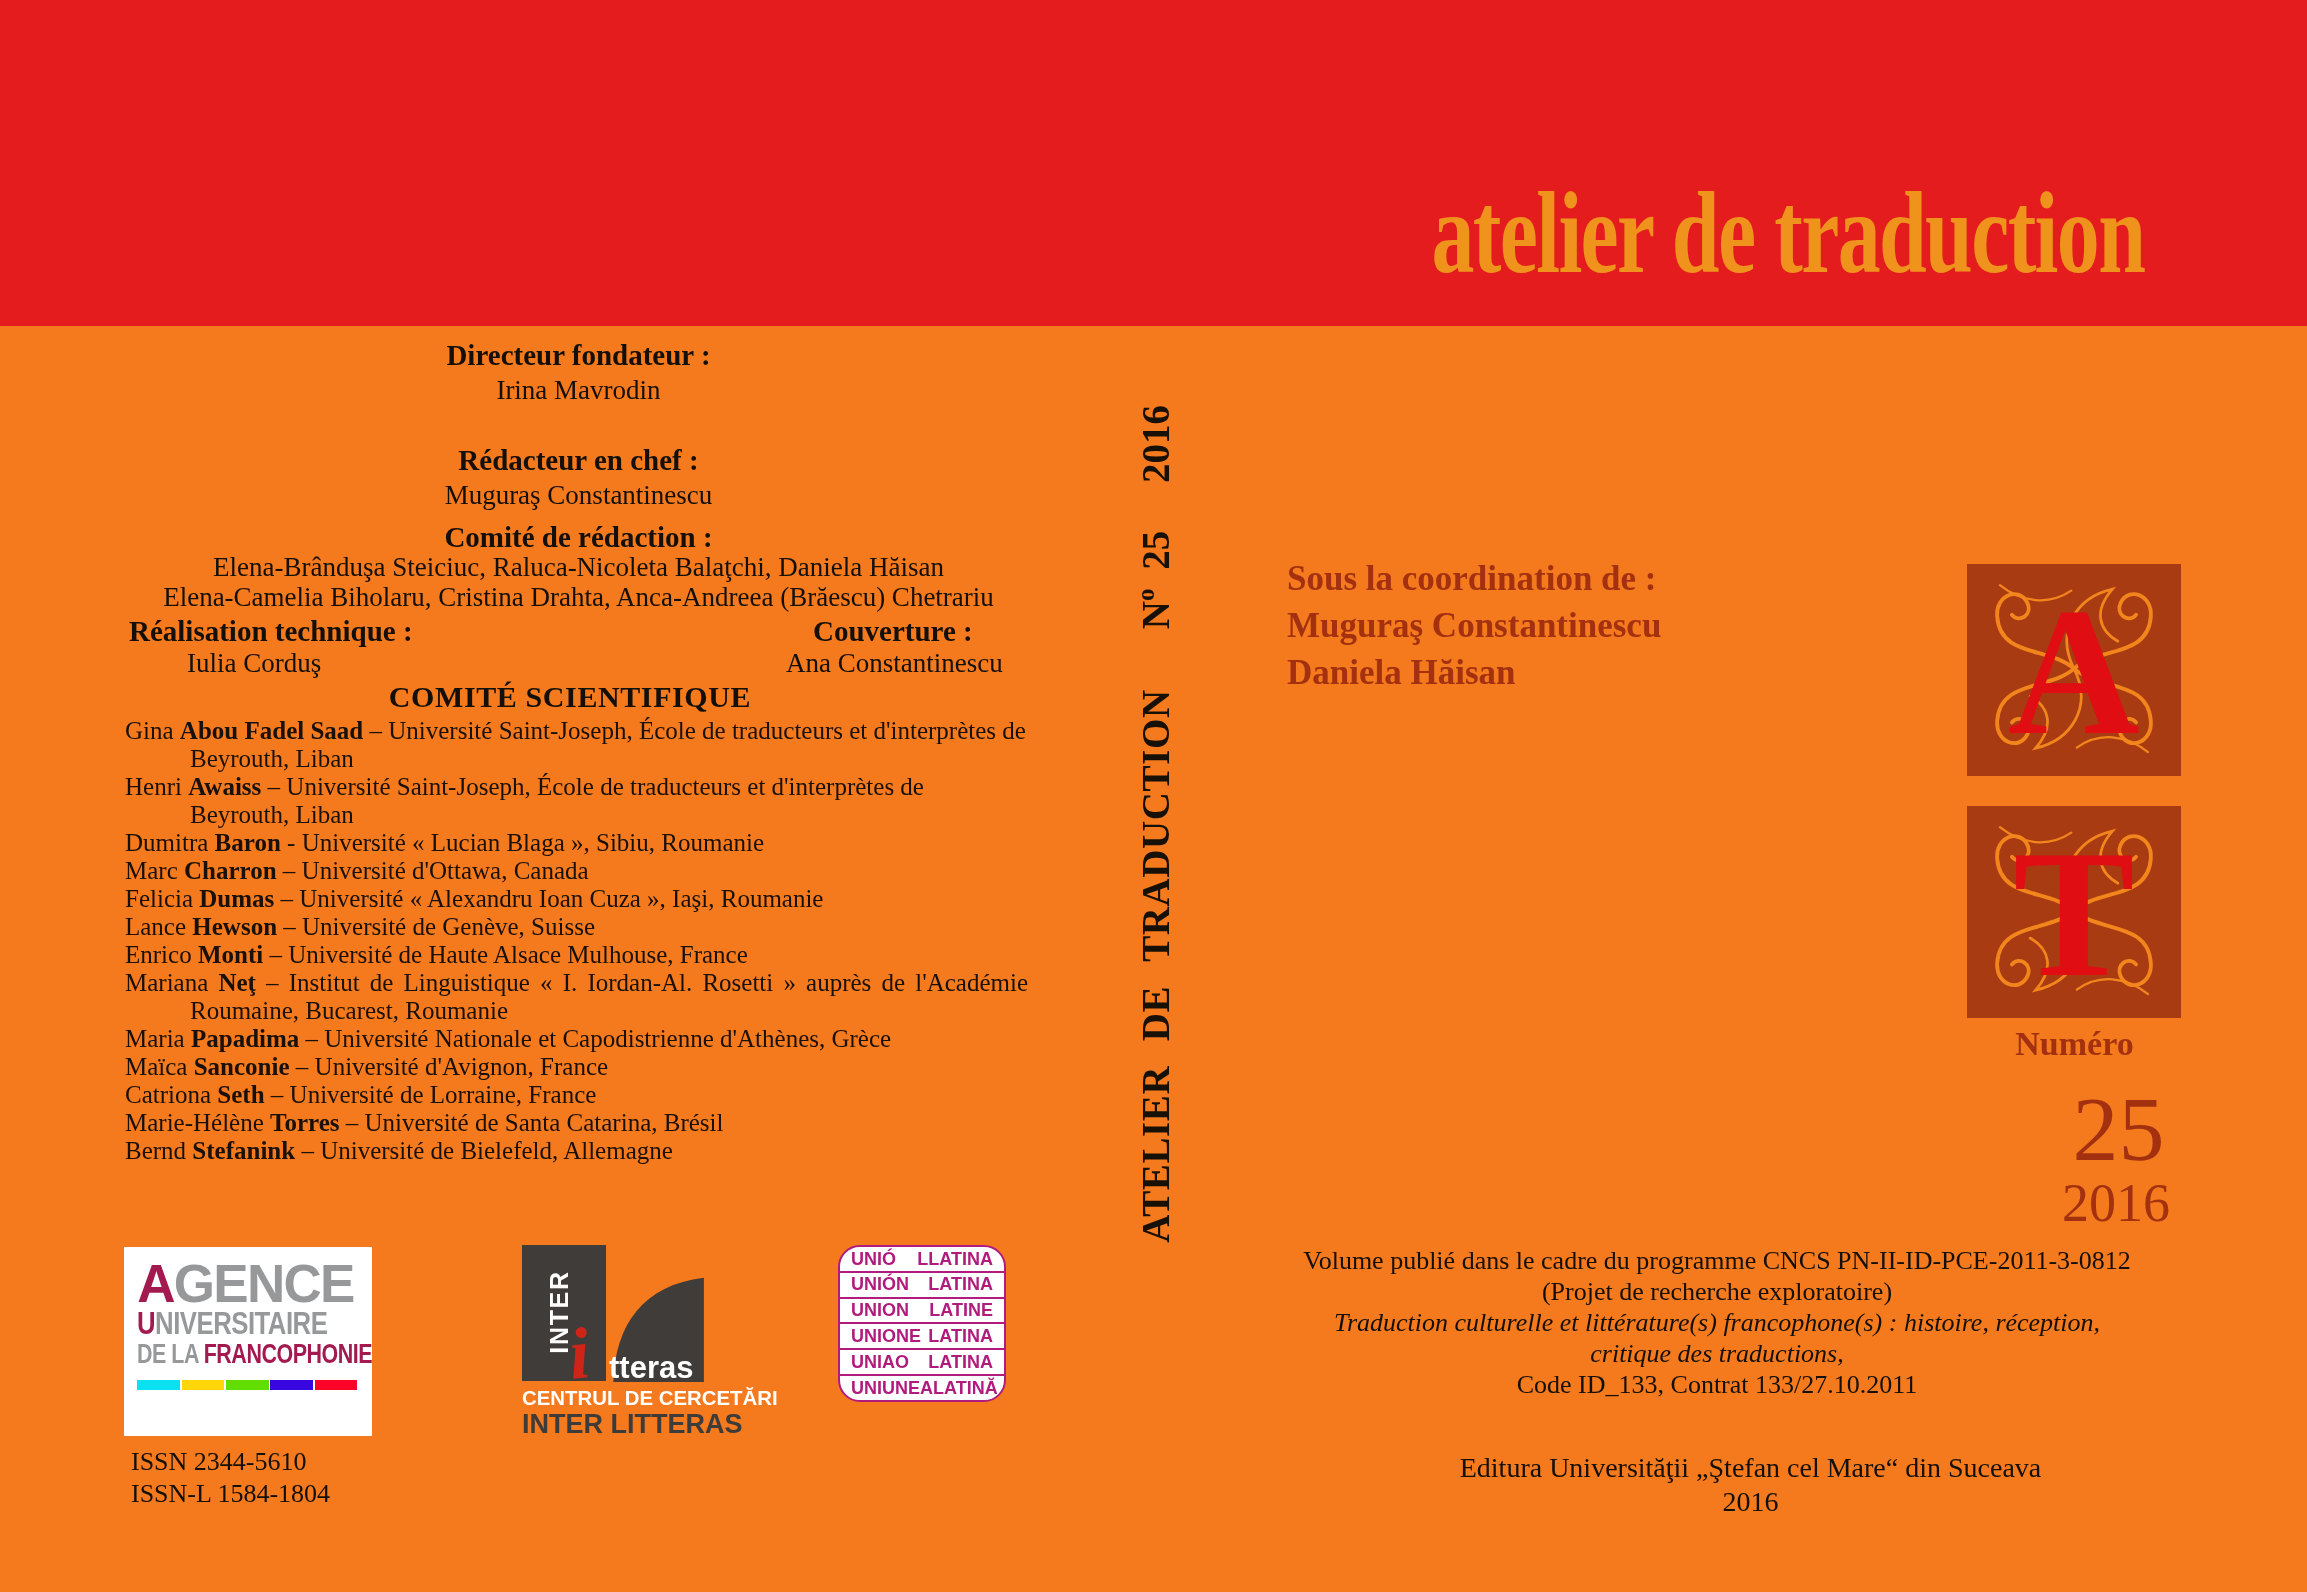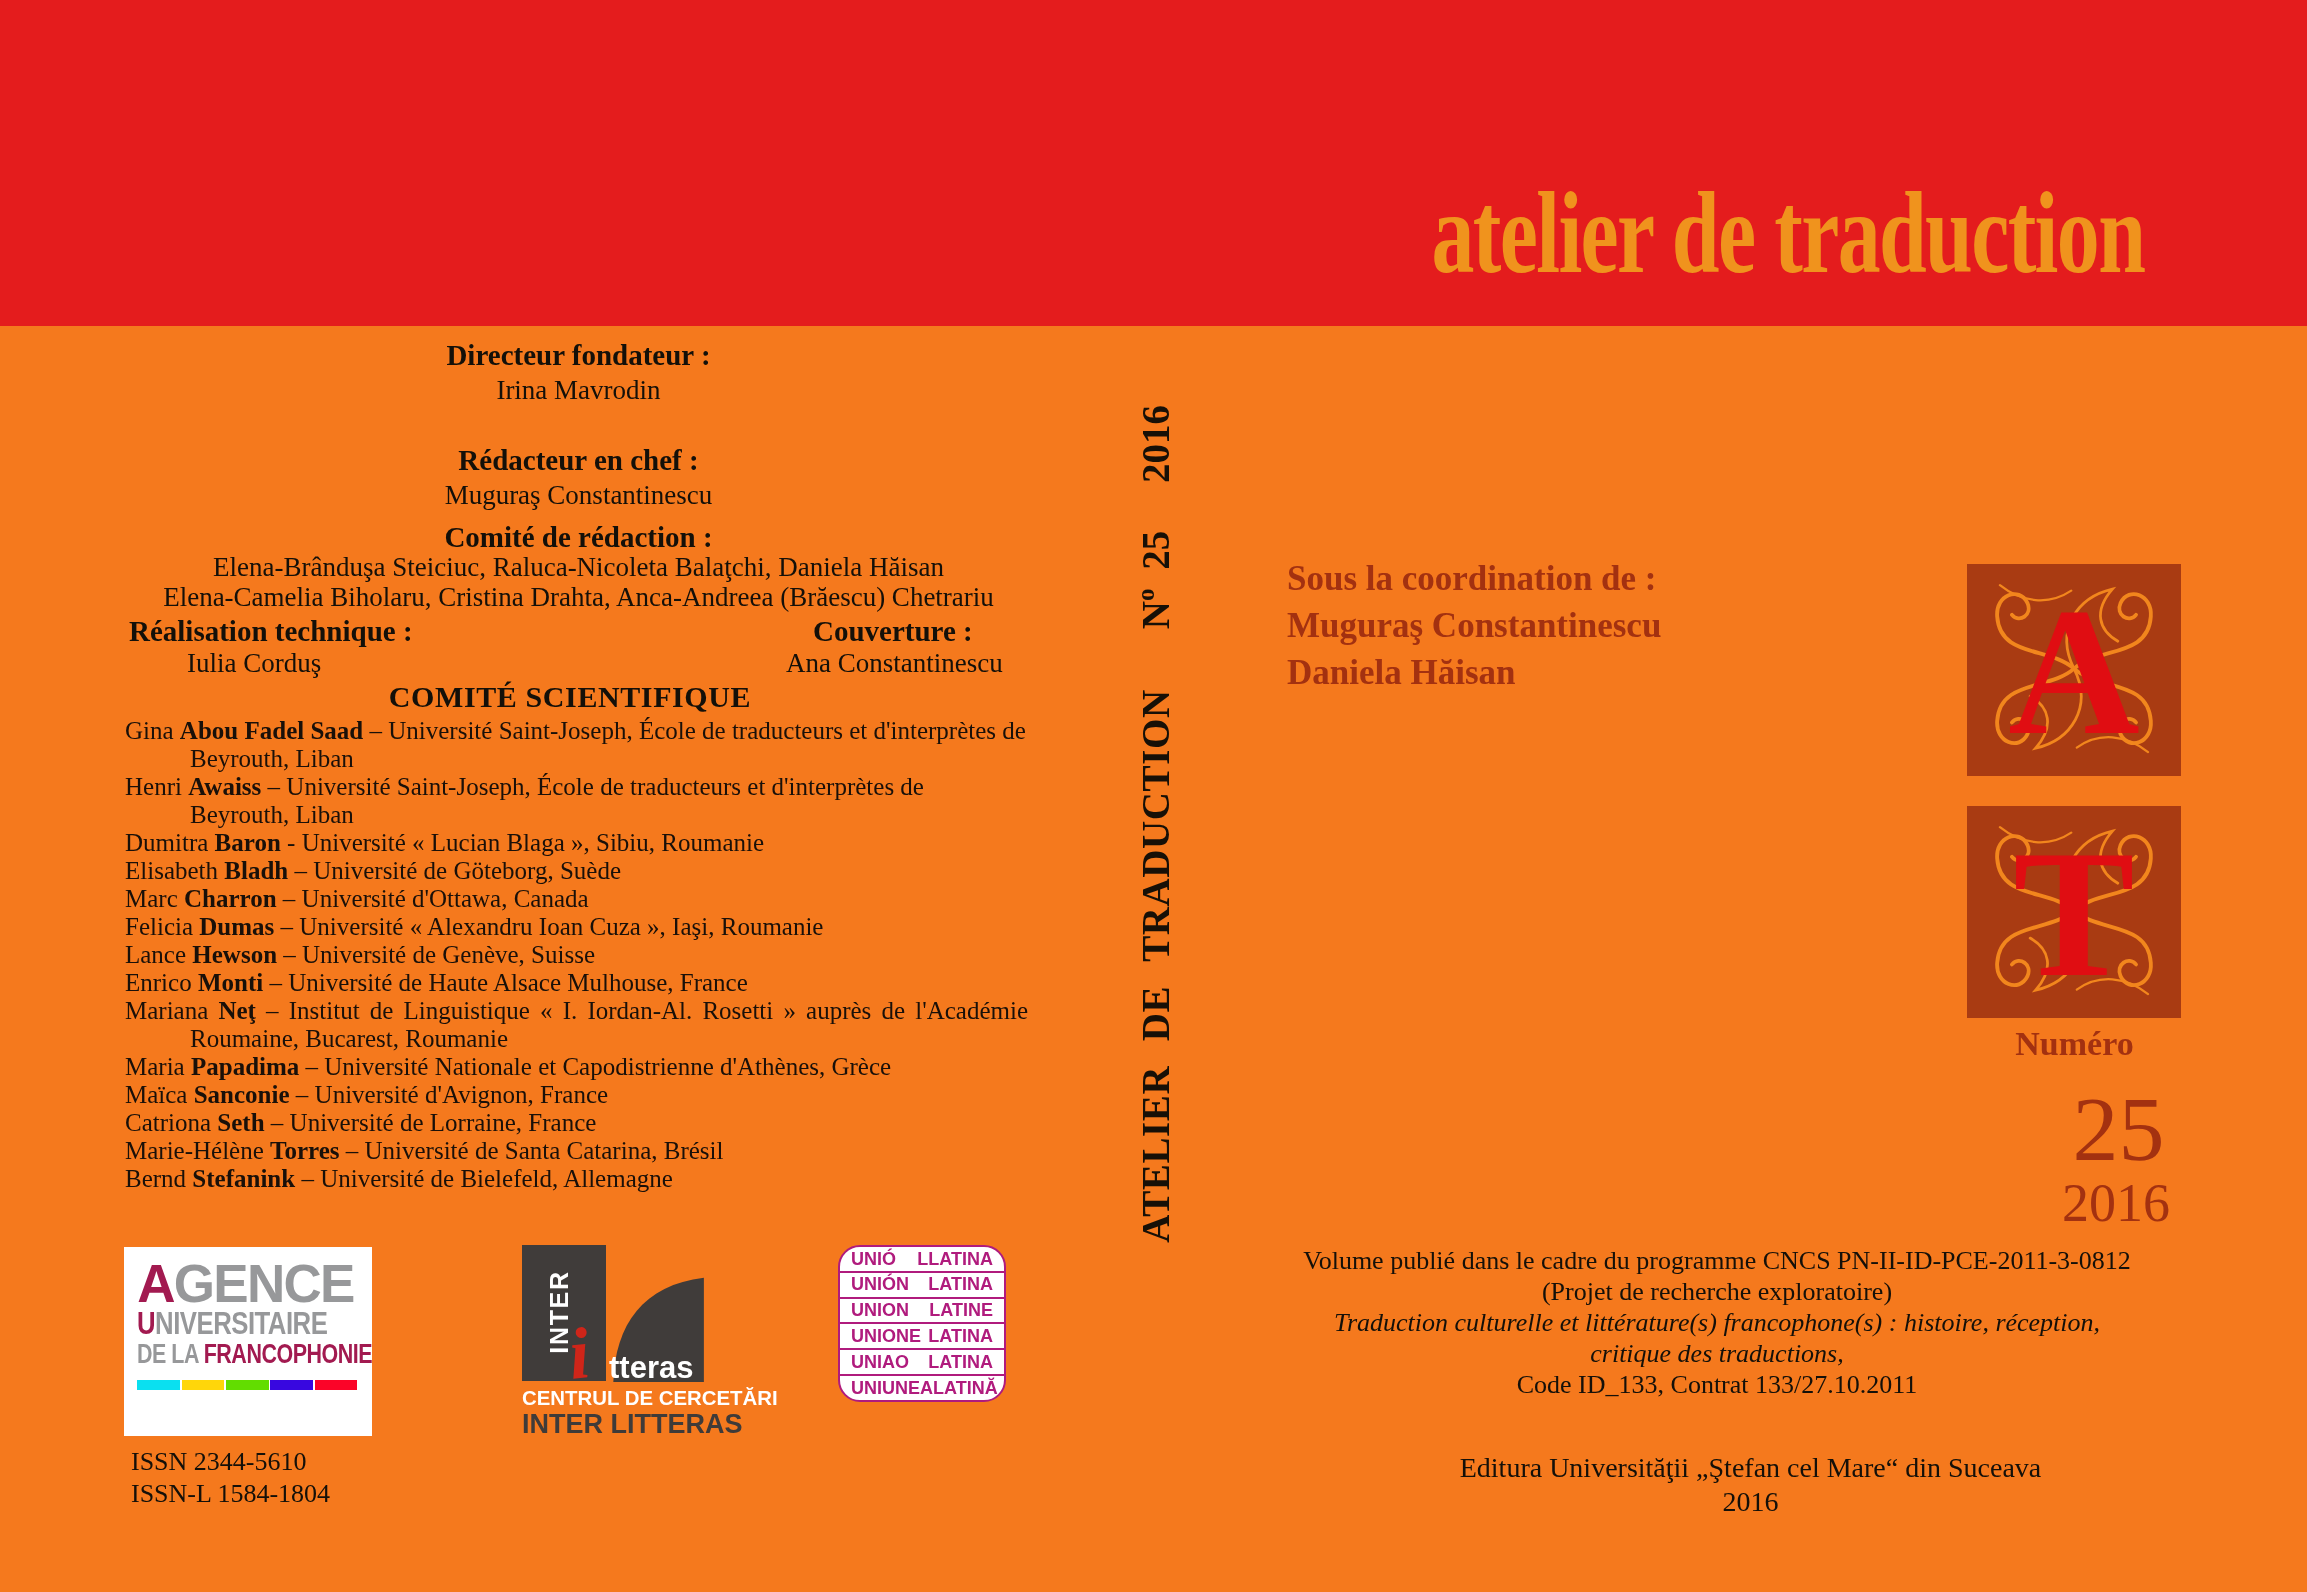--- a/index.html
+++ b/index.html
@@ -116,21 +116,20 @@
   <div class="left-val" style="left:187px;top:648px;">Iulia Corduş</div>
   <div class="left-lbl" style="left:813px;top:615px;">Couverture :</div>
   <div class="left-val" style="left:786px;top:648px;text-align:center;">Ana Constantinescu</div>
 
   <div class="sci-title" style="top:680px;">COMITÉ SCIENTIFIQUE</div>
 
   <div class="sci-list">
     <p class="sci-item"><span>Gina </span><b>Abou Fadel Saad</b><span> – Université Saint-Joseph, École de traducteurs et d'interprètes de Beyrouth, Liban</span></p>
     <p class="sci-item"><span>Henri </span><b>Awaiss</b><span> – Université Saint-Joseph, École de traducteurs et d'interprètes de Beyrouth, Liban</span></p>
     <p class="sci-item"><span>Dumitra </span><b>Baron</b><span> - Université « Lucian Blaga », Sibiu, Roumanie</span></p>
-    <p class="sci-item"><span>Elisabeth </span><b>Bladh</b><span> – Université de Göteborg, Suède</span></p>
     <p class="sci-item"><span>Marc </span><b>Charron</b><span> – Université d'Ottawa, Canada</span></p>
     <p class="sci-item"><span>Felicia </span><b>Dumas</b><span> – Université « Alexandru Ioan Cuza », Iaşi, Roumanie</span></p>
     <p class="sci-item"><span>Lance </span><b>Hewson</b><span> – Université de Genève, Suisse</span></p>
     <p class="sci-item"><span>Enrico </span><b>Monti</b><span> – Université de Haute Alsace Mulhouse, France</span></p>
     <p class="sci-item justify"><span>Mariana </span><b>Neţ</b><span> – Institut de Linguistique « I. Iordan-Al. Rosetti » auprès de l'Académie Roumaine, Bucarest, Roumanie</span></p>
     <p class="sci-item"><span>Maria </span><b>Papadima</b><span> – Université Nationale et Capodistrienne d'Athènes, Grèce</span></p>
     <p class="sci-item"><span>Maïca </span><b>Sanconie</b><span> – Université d'Avignon, France</span></p>
     <p class="sci-item"><span>Catriona </span><b>Seth</b><span> – Université de Lorraine, France</span></p>
     <p class="sci-item"><span>Marie-Hélène </span><b>Torres</b><span> – Université de Santa Catarina, Brésil</span></p>
     <p class="sci-item"><span>Bernd </span><b>Stefanink</b><span> – Université de Bielefeld, Allemagne</span></p>

